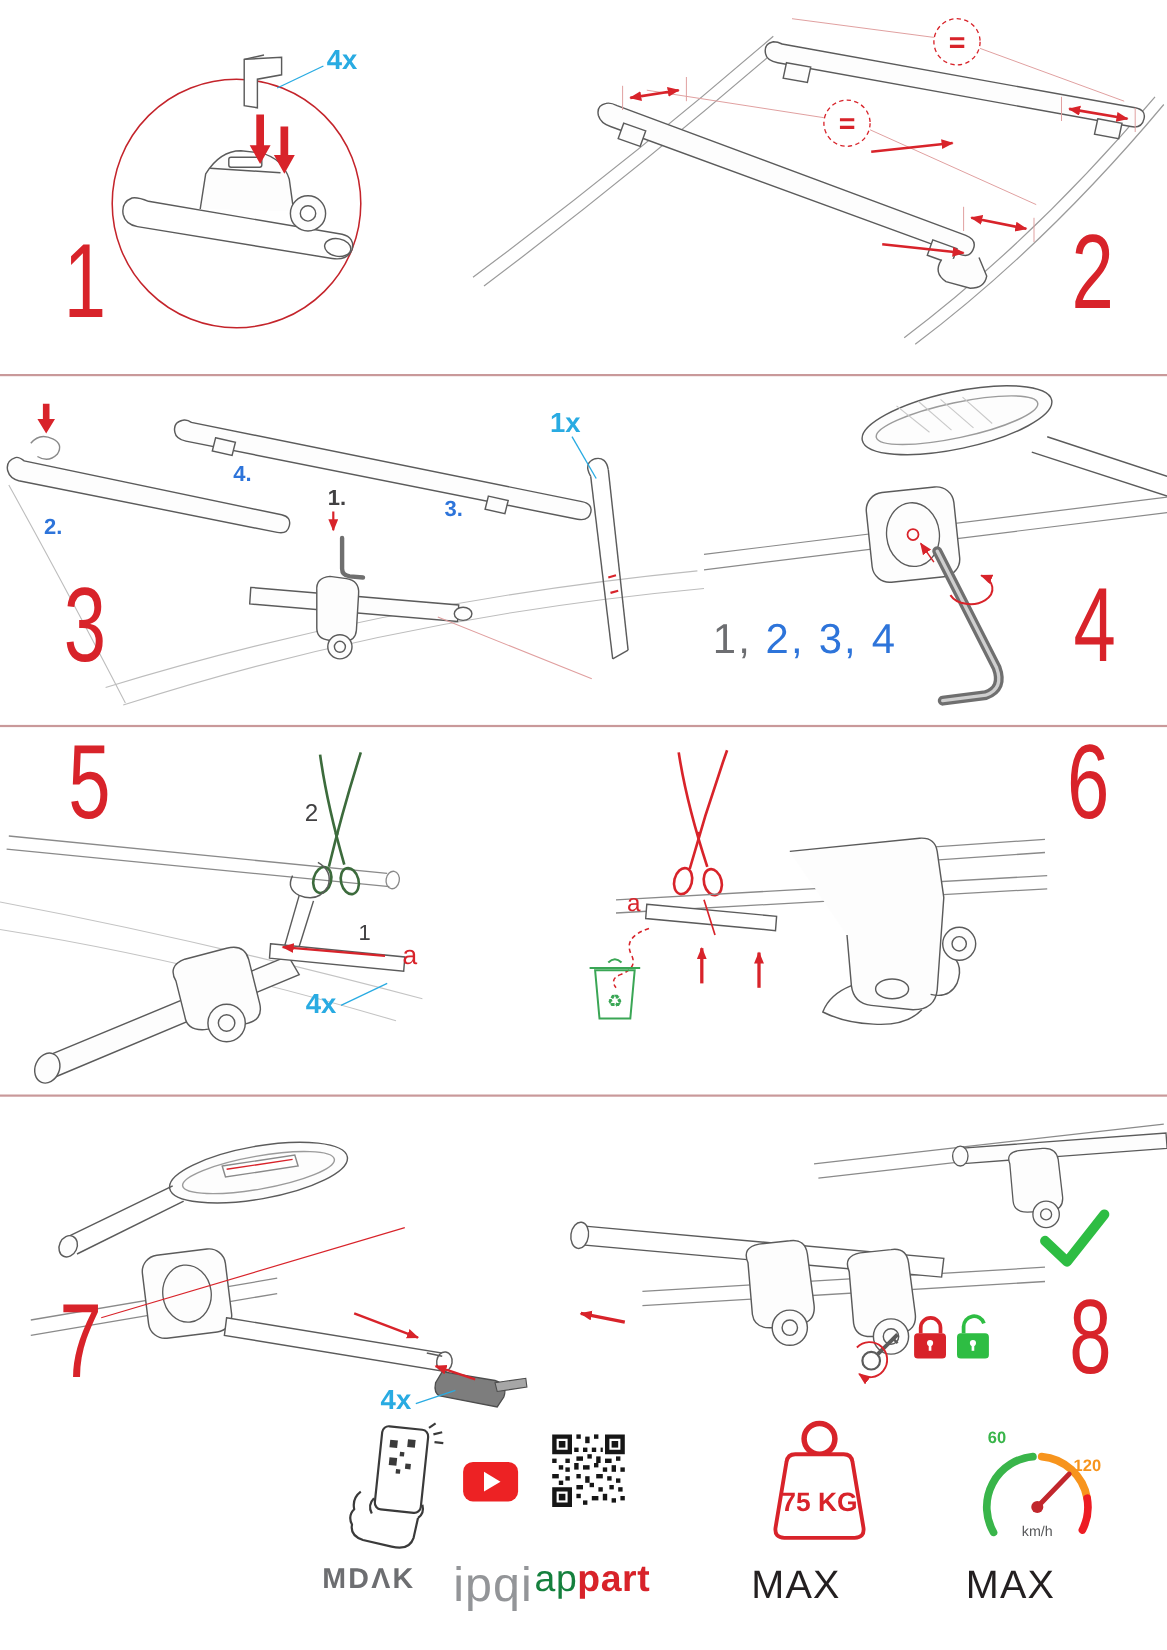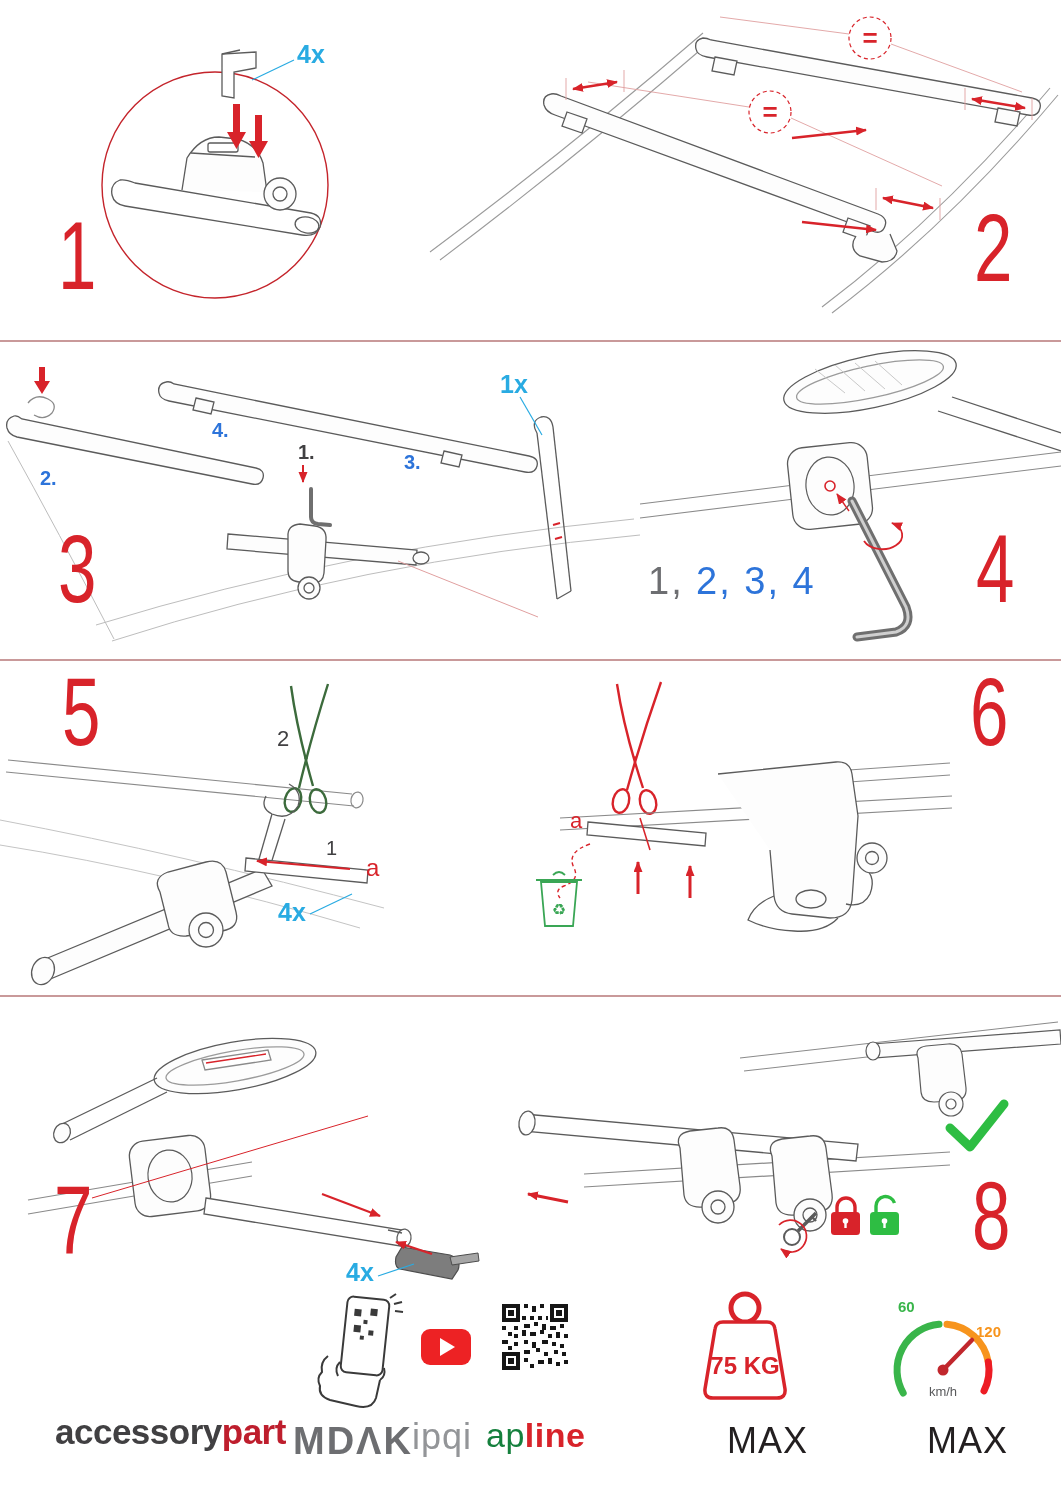--- a/index.html
+++ b/index.html
@@ -4,21 +4,21 @@
 <style>
   html,body{margin:0;padding:0;background:#ffffff;}
   .page{position:relative;width:1061px;height:1500px;background:#fff;overflow:hidden;font-family:"Liberation Sans",sans-serif;}
   .abs{position:absolute;}
   .stepnum{position:absolute;font-size:96px;line-height:1;color:#d8232a;font-weight:400;transform:scaleX(.72);transform-origin:left top;letter-spacing:-2px;}
   .divider{position:absolute;left:0;width:1061px;height:2px;background:#c9999a;}
   svg{overflow:visible;display:block;}
   svg text{font-family:"Liberation Sans",sans-serif;}
   .lblblue{fill:#29abe2;font-size:25px;font-weight:600;}
   .sublbl{font-size:20px;font-weight:600;}
-  .maxlabel{position:absolute;font-size:36px;font-weight:500;color:#231f20;text-align:right;letter-spacing:1px;}
+  .maxlabel{position:absolute;font-size:36px;font-weight:500;color:#231f20;text-align:left;letter-spacing:1px;}
 </style>
 </head>
 <body>
 
 <div class="page">
 
   <svg class="abs" style="left:40px;top:20px" width="340" height="300" viewBox="0 0 340 300">
     <circle cx="175" cy="165" r="113" fill="none" stroke="#c4242b" stroke-width="1.4"></circle>
     <g stroke="#5b5b5b" stroke-width="1.3" fill="#ffffff">
       <path d="M80,160 Q70,164 72,175 Q74,184 85,186 L262,215 Q276,217 280,207 Q283,196 271,193 L95,163 Q85,159 80,160 Z"></path>
@@ -357,23 +357,20 @@
   <div class="stepnum" style="left:976px;top:521px">4</div>
   <div class="stepnum" style="left:62px;top:664px">5</div>
   <div class="stepnum" style="left:970px;top:664px">6</div>
   <div class="stepnum" style="left:54px;top:1172px">7</div>
   <div class="stepnum" style="left:972px;top:1168px">8</div>
 
   <div class="divider" style="top:340px"></div>
   <div class="divider" style="top:659px"></div>
   <div class="divider" style="top:995px"></div>
 
-  <div class="abs" style="left:55px;top:1412px;font-size:35px;font-weight:600;letter-spacing:-0.5px">
-    <span style="color:#414042">accessory</span><span style="color:#be1e2d">part</span>
-  </div>
 
   <svg class="abs" style="left:310px;top:1292px" width="100" height="118" viewBox="0 0 100 118">
     <g stroke="#3a3a3a" fill="none" stroke-width="2">
       <rect x="34" y="6" width="42" height="76" rx="6" transform="rotate(6 55 44)" fill="#ffffff"></rect>
       <path d="M80,6 l6,-4"></path>
         <path d="M84,12 l8,-2"></path>
         <path d="M85,19 l8,1"></path>
       <path d="M18,64 Q10,70 12,80 Q6,86 10,94 Q8,104 20,108 L46,114 Q62,118 66,106 L70,88"></path>
       <path d="M30,70 Q24,76 28,84"></path>
       <path d="M70,88 Q76,84 74,76"></path>
@@ -438,24 +435,24 @@
         <rect x="30" y="24" width="2" height="2"></rect>
       <rect x="11" y="27" width="2" height="2"></rect>
         <rect x="14" y="30" width="2" height="2"></rect>
         <rect x="18" y="28" width="3" height="2"></rect>
         <rect x="23" y="27" width="2" height="3"></rect>
         <rect x="27" y="29" width="2" height="2"></rect>
         <rect x="31" y="28" width="2" height="2"></rect>
     </g>
   </svg>
 
-  <div class="abs" style="left:293px;top:1420px;font-size:38px;font-weight:700;color:#6d6e71;letter-spacing:2px">MDΛK</div>
-  <div class="abs" style="left:412px;top:1416px;font-size:36px;font-weight:400;color:#939598;letter-spacing:1px">ipqi</div>
+  <div class="abs" style="left:293px;top:1420px;font-size:26px;font-weight:700;color:#6d6e71;letter-spacing:2px">MDΛK</div>
+  <div class="abs" style="left:412px;top:1416px;font-size:44px;font-weight:400;color:#939598;letter-spacing:1px">ipqi</div>
   <div class="abs" style="left:486px;top:1416px;font-size:34px;letter-spacing:0.5px">
-    <span style="color:#15803d">ap</span><span style="color:#d8232a;font-weight:600">line</span>
+    <span style="color:#15803d">ap</span><span style="color:#d8232a;font-weight:600">part</span>
   </div>
 
   <svg class="abs" style="left:683px;top:1288px" width="125" height="122" viewBox="0 0 125 122">
     <circle cx="62" cy="20" r="14" stroke="#d8232a" stroke-width="5" fill="none"></circle>
     <path d="M40,34 L84,34 Q91,34 92,41 L102,101 Q103,110 94,110 L30,110 Q21,110 22,101 L32,41 Q33,34 40,34 Z" stroke="#d8232a" stroke-width="3.5" fill="#ffffff"></path>
     <text x="62" y="86" text-anchor="middle" font-size="24" font-weight="600" fill="#d8232a">75 KG</text>
   </svg>
   <div class="maxlabel" style="left:683px;top:1420px;width:125px">MAX</div>
 
   <svg class="abs" style="left:878px;top:1288px" width="130" height="118" viewBox="0 0 130 118">

